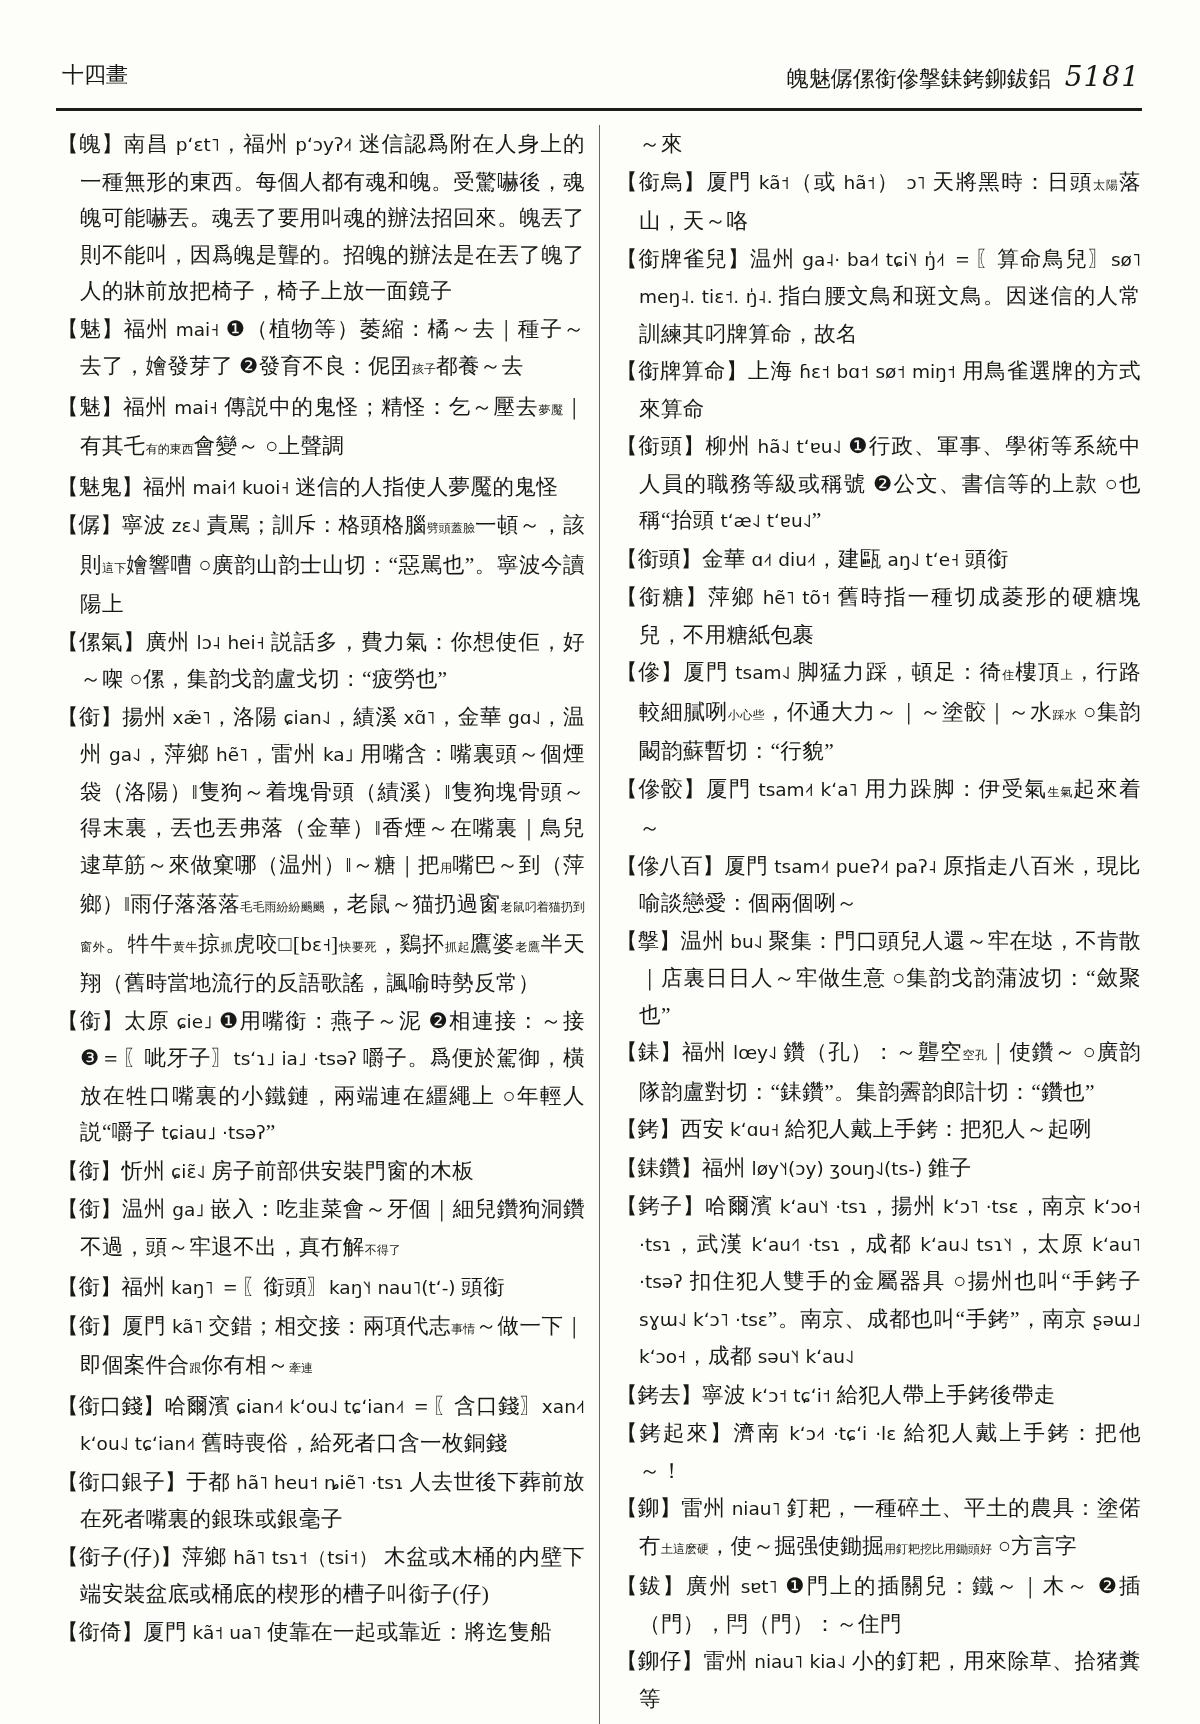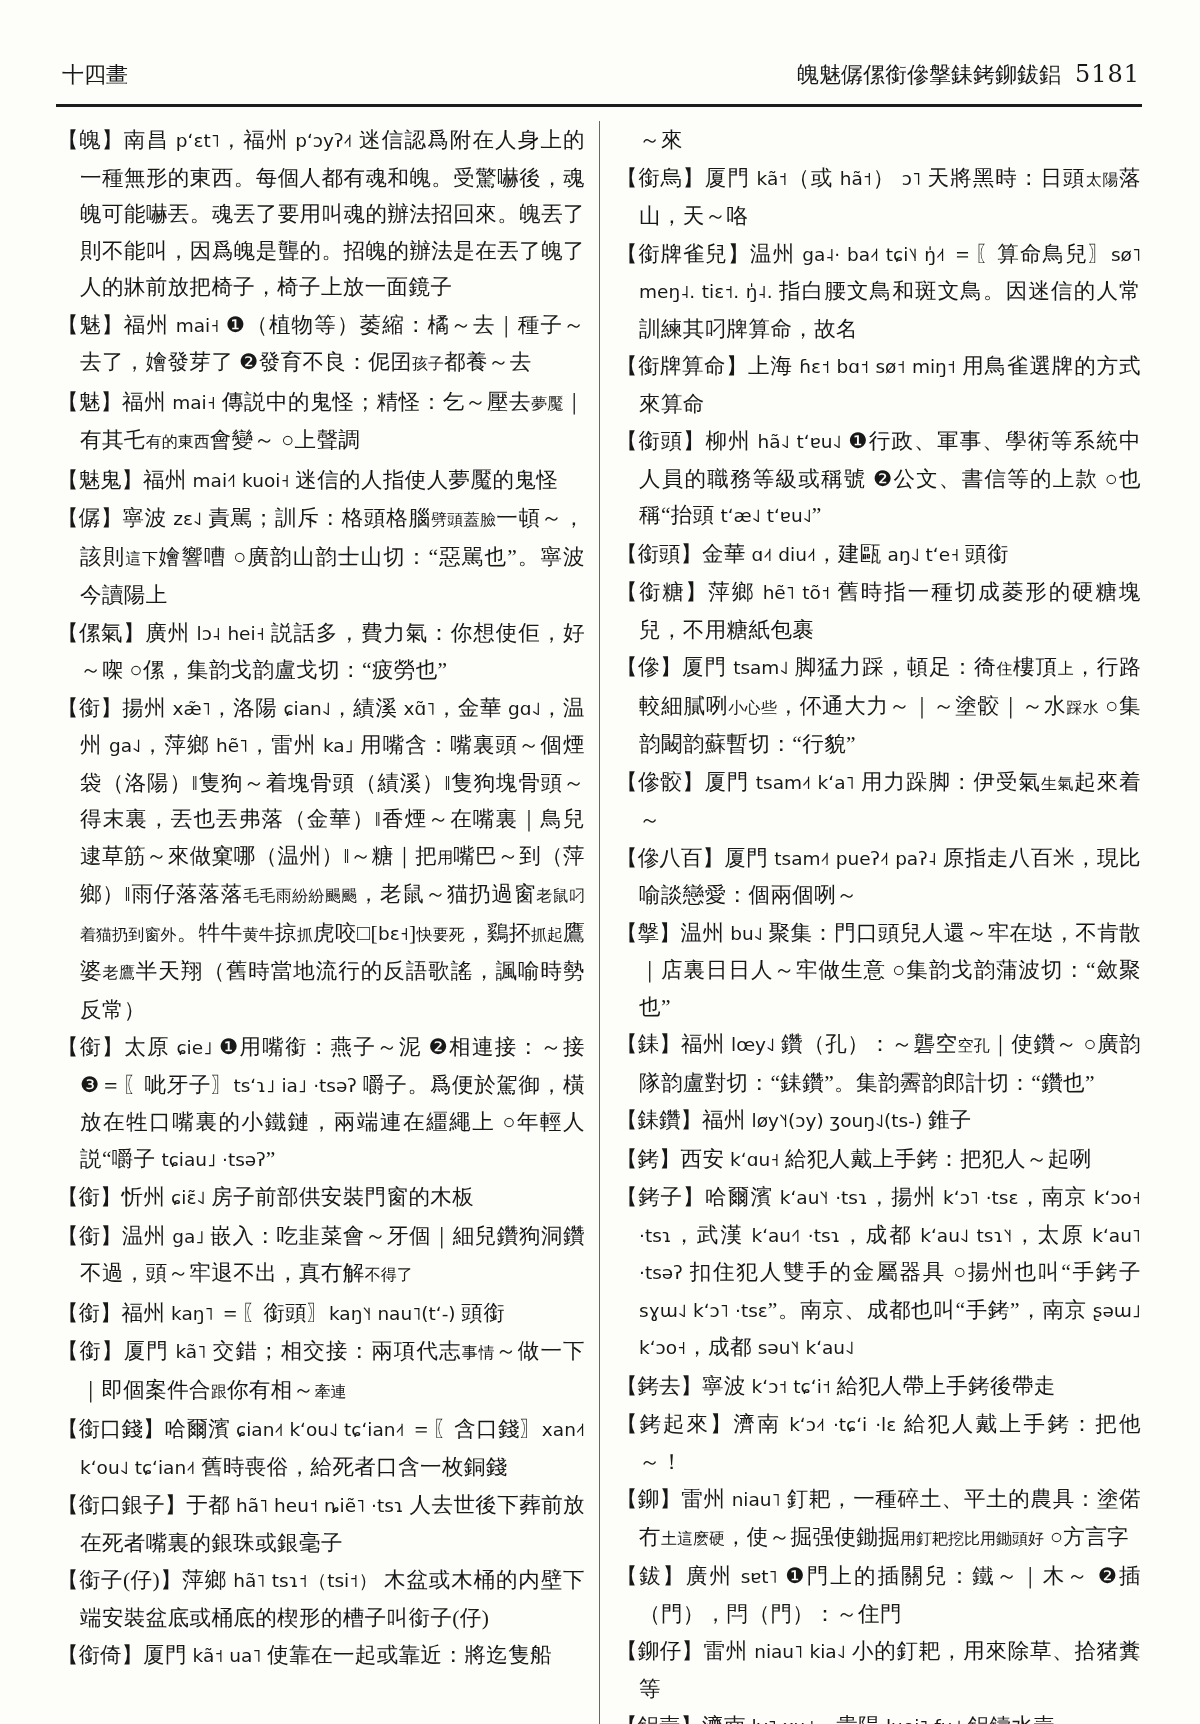--- a/index.html
+++ b/index.html
@@ -9,21 +9,21 @@
     color:#181818;
     font-family:"Liberation Serif","DejaVu Serif",serif;
     overflow:hidden;
   }
   .page{padding:60px 58px 30px 56px;}
   .running-header{
     display:flex;justify-content:space-between;align-items:flex-start;
     font-size:22px;padding:0 2px 0 6px;
   }
   .running-header .right{display:flex;gap:14px;align-items:baseline;}
-  .page-num{font-family:"DejaVu Serif",serif;font-size:24px;letter-spacing:1px;}
+  .page-num{font-family:"DejaVu Serif",serif;font-size:28px;letter-spacing:1px;font-style:italic;}
   .header-rule{border:none;border-top:3px solid #1c1c1c;margin:14px 0 0 0;}
   .columns{display:flex;margin-top:14px;}
   .col{width:50%;box-sizing:border-box;}
   .col-left{padding-right:13px;}
   .col-right{padding-left:15px;border-left:1px solid #666;}
   p.entry{
     margin:1px;
     font-size:21.5px;
     line-height:36.5px;
     text-align:justify;
@@ -31,21 +31,21 @@
     text-indent:-23px;
     letter-spacing:0.4px;
   }
   p.entry.cont{text-indent:0;}
   .head{letter-spacing:0;}
   .ph{
     font-family:"DejaVu Sans","Liberation Sans",sans-serif;
     font-size:18.5px;
     letter-spacing:0;
   }
-  .gloss{font-size:16px;letter-spacing:0;}
+  .gloss{font-size:12px;letter-spacing:0;}
 </style>
 </head>
 <body>
 
 <div class="page">
   <div class="running-header">
     <span>十四畫</span>
     <span class="right">
       <span>魄魅僝傫銜傪搫銇銬鉚鈸鋁</span>
       <span class="page-num">5181</span>
@@ -77,22 +77,22 @@
         <p class="entry"><span class="head">【銜牌雀兒】</span><span class="t">温州 </span><span class="ph">ga˨· ba˨˦ tɕi˥˨ ŋ̍˨˦</span><span class="t"> ＝〖算命鳥兒〗</span><span class="ph">sø˥ meŋ˨. tiɛ˦. ŋ̍˨.</span><span class="t"> 指白腰文鳥和斑文鳥。因迷信的人常訓練其叼牌算命，故名</span></p>
         <p class="entry"><span class="head">【銜牌算命】</span><span class="t">上海 </span><span class="ph">ɦɛ˦ bɑ˦ sø˦ miŋ˦</span><span class="t"> 用鳥雀選牌的方式來算命</span></p>
         <p class="entry"><span class="head">【銜頭】</span><span class="t">柳州 </span><span class="ph">hã˨˩ tʻɐu˨˩</span><span class="t"> ❶行政、軍事、學術等系統中人員的職務等級或稱號 ❷公文、書信等的上款 ○也稱“抬頭 </span><span class="ph">tʻæ˨˩ tʻɐu˨˩</span><span class="t">”</span></p>
         <p class="entry"><span class="head">【銜頭】</span><span class="t">金華 </span><span class="ph">ɑ˨˦ diu˨˦</span><span class="t">，建甌 </span><span class="ph">aŋ˨˩ tʻe˧</span><span class="t"> 頭銜</span></p>
         <p class="entry"><span class="head">【銜糖】</span><span class="t">萍鄉 </span><span class="ph">hẽ˥ tõ˦</span><span class="t"> 舊時指一種切成菱形的硬糖塊兒，不用糖紙包裹</span></p>
         <p class="entry"><span class="head">【傪】</span><span class="t">厦門 </span><span class="ph">tsam˨˩</span><span class="t"> 脚猛力踩，頓足：徛</span><span class="gloss">住</span><span class="t">樓頂</span><span class="gloss">上</span><span class="t">，行路較細膩咧</span><span class="gloss">小心些</span><span class="t">，伓通大力～｜～塗骹｜～水</span><span class="gloss">踩水</span><span class="t"> ○集韵闞韵蘇暫切：“行貌”</span></p>
         <p class="entry"><span class="head">【傪骹】</span><span class="t">厦門 </span><span class="ph">tsam˨˦ kʻa˥</span><span class="t"> 用力跺脚：伊受氣</span><span class="gloss">生氣</span><span class="t">起來着～</span></p>
         <p class="entry"><span class="head">【傪八百】</span><span class="t">厦門 </span><span class="ph">tsam˨˦ pueʔ˨˦ paʔ˨</span><span class="t"> 原指走八百米，現比喻談戀愛：個兩個咧～</span></p>
         <p class="entry"><span class="head">【搫】</span><span class="t">温州 </span><span class="ph">bu˨˩</span><span class="t"> 聚集：門口頭兒人還～牢在垯，不肯散｜店裏日日人～牢做生意 ○集韵戈韵蒲波切：“斂聚也”</span></p>
         <p class="entry"><span class="head">【銇】</span><span class="t">福州 </span><span class="ph">lœy˨˩</span><span class="t"> 鑽（孔）：～礱空</span><span class="gloss">空孔</span><span class="t">｜使鑽～ ○廣韵隊韵盧對切：“銇鑽”。集韵霽韵郎計切：“鑽也”</span></p>
+        <p class="entry"><span class="head">【銬】</span><span class="t">西安 </span><span class="ph">kʻɑu˧</span><span class="t"> 給犯人戴上手銬：把犯人～起咧</span></p>
         <p class="entry"><span class="head">【銇鑽】</span><span class="t">福州 </span><span class="ph">løy˥˧(ɔy) ʒouŋ˨˩(ts-)</span><span class="t"> 錐子</span></p>
-        <p class="entry"><span class="head">【銬】</span><span class="t">西安 </span><span class="ph">kʻɑu˧</span><span class="t"> 給犯人戴上手銬：把犯人～起咧</span></p>
         <p class="entry"><span class="head">【銬子】</span><span class="t">哈爾濱 </span><span class="ph">kʻau˥˧ ·tsɿ</span><span class="t">，揚州 </span><span class="ph">kʻɔ˥ ·tsɛ</span><span class="t">，南京 </span><span class="ph">kʻɔo˧ ·tsɿ</span><span class="t">，武漢 </span><span class="ph">kʻau˧˥ ·tsɿ</span><span class="t">，成都 </span><span class="ph">kʻau˨˩ tsɿ˥˧</span><span class="t">，太原 </span><span class="ph">kʻau˥ ·tsəʔ</span><span class="t"> 扣住犯人雙手的金屬器具 ○揚州也叫“手銬子 </span><span class="ph">sɣɯ˨˩ kʻɔ˥ ·tsɛ</span><span class="t">”。南京、成都也叫“手銬”，南京 </span><span class="ph">ʂəɯ˩ kʻɔo˧</span><span class="t">，成都 </span><span class="ph">səu˥˧ kʻau˨˩</span></p>
         <p class="entry"><span class="head">【銬去】</span><span class="t">寧波 </span><span class="ph">kʻɔ˦ tɕʻi˦</span><span class="t"> 給犯人帶上手銬後帶走</span></p>
         <p class="entry"><span class="head">【銬起來】</span><span class="t">濟南 </span><span class="ph">kʻɔ˨˦ ·tɕʻi ·lɛ</span><span class="t"> 給犯人戴上手銬：把他～！</span></p>
         <p class="entry"><span class="head">【鉚】</span><span class="t">雷州 </span><span class="ph">niau˥</span><span class="t"> 釘耙，一種碎土、平土的農具：塗偌冇</span><span class="gloss">土這麽硬</span><span class="t">，使～掘强使鋤掘</span><span class="gloss">用釘耙挖比用鋤頭好</span><span class="t"> ○方言字</span></p>
         <p class="entry"><span class="head">【鈸】</span><span class="t">廣州 </span><span class="ph">sɐt˥</span><span class="t"> ❶門上的插關兒：鐵～｜木～ ❷插（門），閂（門）：～住門</span></p>
         <p class="entry"><span class="head">【鉚仔】</span><span class="t">雷州 </span><span class="ph">niau˥ kia˨˩</span><span class="t"> 小的釘耙，用來除草、拾猪糞等</span></p>
         <p class="entry"><span class="head">【鋁壺】</span><span class="t">濟南 </span><span class="ph">ly˥ xu˨</span><span class="t">，貴陽 </span><span class="ph">luei˥ fu˨˩</span><span class="t"> 鋁鑄水壺</span></p>
       </div>
   </div>
 </div>

